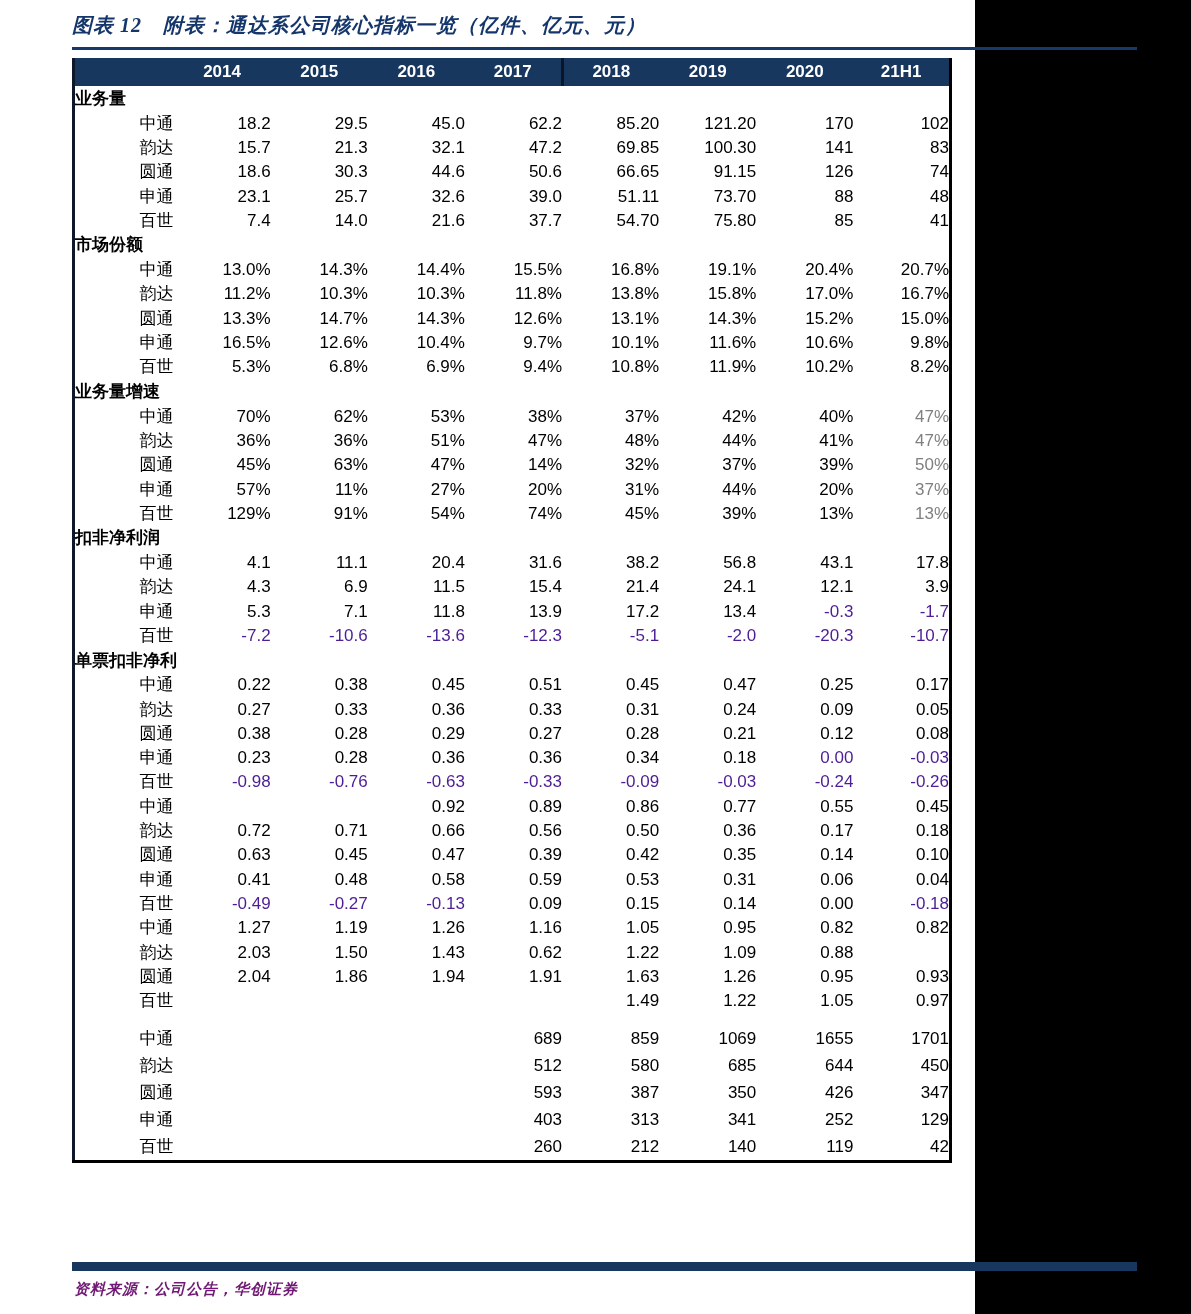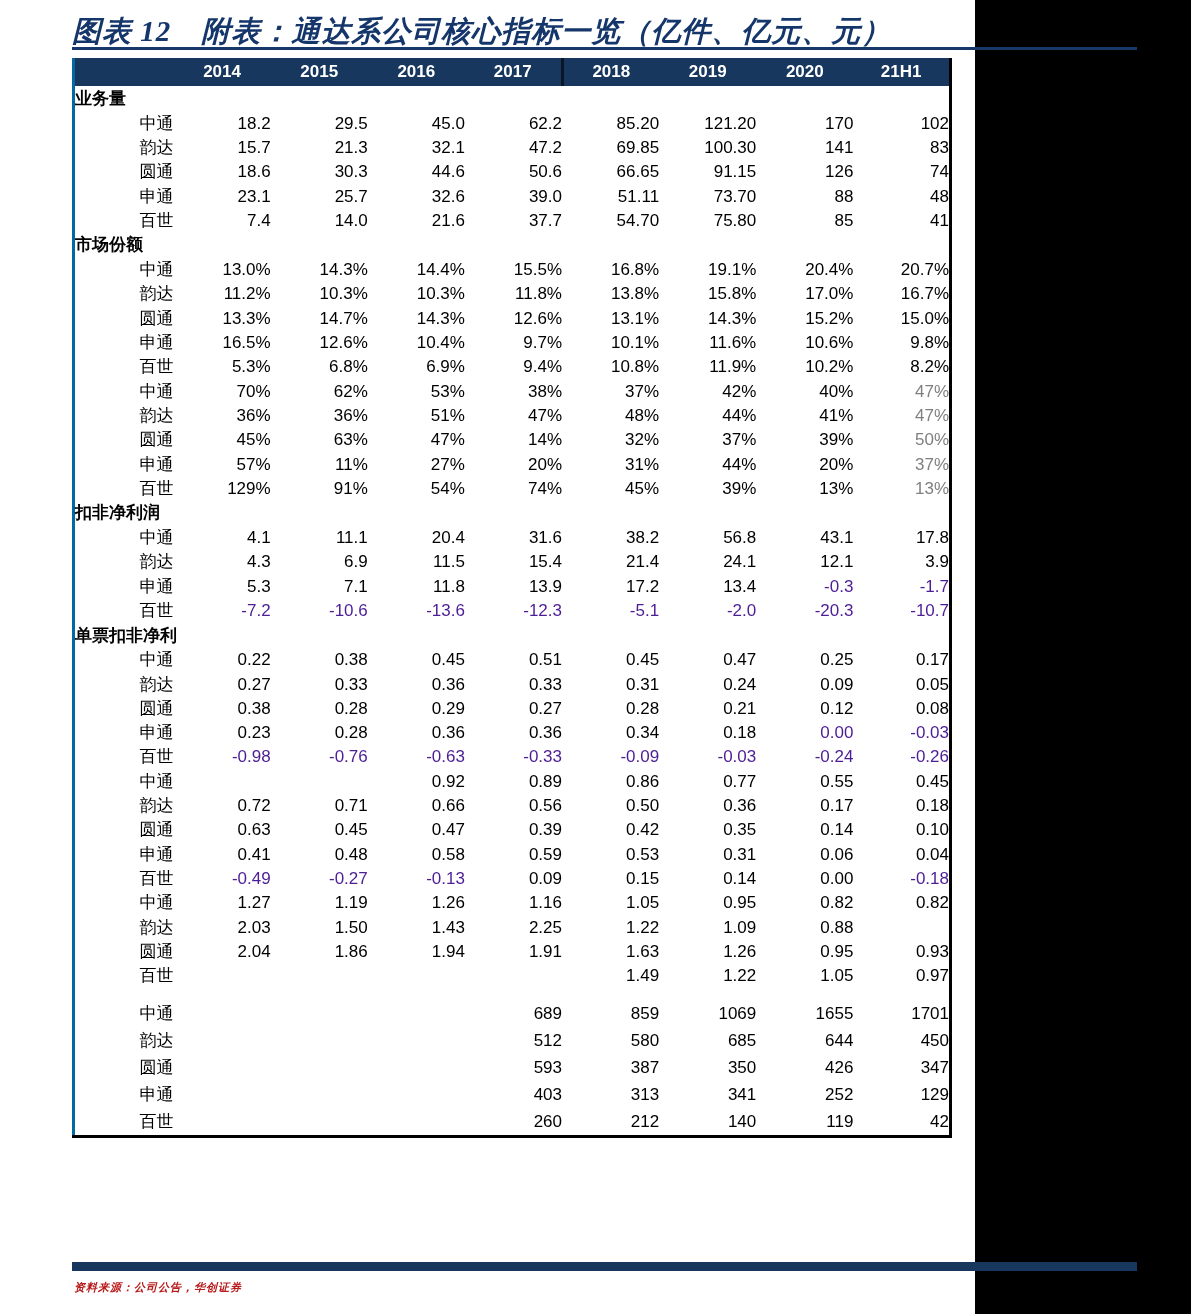--- a/index.html
+++ b/index.html
@@ -3,43 +3,43 @@
 <meta charset="utf-8">
 <style>
   html,body{margin:0;padding:0;background:#fff;}
   .canvas{position:relative;width:1191px;height:1314px;background:#ffffff;overflow:hidden;
           font-family:"Liberation Sans",sans-serif;}
   .black-panel{position:absolute;left:975px;top:0;width:216px;height:1314px;background:#000;z-index:0;}
   .content{position:absolute;left:0;top:0;width:1191px;height:1314px;z-index:1;}
 
   .fig-title{position:absolute;left:72px;top:12px;width:880px;
              font-family:"Liberation Serif",serif;font-style:italic;font-weight:bold;
-             font-size:29px;letter-spacing:1px;color:#15366b;white-space:nowrap;}
+             font-size:20px;letter-spacing:1px;color:#15366b;white-space:nowrap;}
   .title-rule{position:absolute;left:72px;top:47px;width:1065px;height:3px;background:#16386b;}
 
   table.metrics{position:absolute;left:72px;top:58px;width:880px;border-collapse:collapse;
-                table-layout:fixed;border-left:3px solid #0369a1;border-right:3px solid #000;
+                table-layout:fixed;border-left:3px solid #0f172a;border-right:3px solid #000;
                 border-bottom:3px solid #000;font-size:17px;color:#000;padding-left:45px;}
   table.metrics thead th{background:#17375E;color:#fff;font-weight:bold;height:28px;
                          text-align:center;padding:0;}
   table.metrics thead th.divider{border-right:3px solid #0a1526;}
   table.metrics td{height:24.3px;padding:0;line-height:1;}
   td.lbl{text-align:right;padding-left:6px;white-space:nowrap;}
   td.num{text-align:right;padding-right:6px;font-variant-numeric:tabular-nums;white-space:nowrap;}
   tr.section-row td{text-align:left;font-weight:bold;height:25px;}
   tr.band td{border-top:2px solid #000;border-bottom:2px solid #000;height:27px;}
   tr.spacer td{height:12px;}
   tr.mkt td{height:27px;}
   .red{color:#4c1d95;}
   .gray{color:#7f7f7f;}
 
   .bottom-bar{position:absolute;left:72px;top:1262px;width:1065px;height:9px;background:#17375E;}
   .source-note{position:absolute;left:74px;top:1280px;
                font-family:"Liberation Serif",serif;font-style:italic;font-weight:bold;
-               font-size:11px;color:#b91c1c;letter-spacing:1px;}
+               font-size:15px;color:#701a75;letter-spacing:1px;}
 </style>
 </head>
 <body>
 
 <div class="canvas">
   <div class="black-panel"></div>
   <div class="content">
 
     <div class="fig-title">图表 12　附表：通达系公司核心指标一览（亿件、亿元、元）</div>
     <div class="title-rule"></div>
@@ -179,20 +179,23 @@
             <td class="lbl">百世</td>
             <td class="num">5.3%</td>
             <td class="num">6.8%</td>
             <td class="num">6.9%</td>
             <td class="num">9.4%</td>
             <td class="num">10.8%</td>
             <td class="num">11.9%</td>
             <td class="num">10.2%</td>
             <td class="num">8.2%</td>
           </tr>
+          <tr class="section-row">
+            <td colspan="9">业务量增速</td>
+          </tr>
           <tr>
             <td class="lbl">中通</td>
             <td class="num">70%</td>
             <td class="num">62%</td>
             <td class="num">53%</td>
             <td class="num">38%</td>
             <td class="num">37%</td>
             <td class="num">42%</td>
             <td class="num">40%</td>
             <td class="num gray">47%</td>
@@ -410,21 +413,21 @@
             <td class="num">1.05</td>
             <td class="num">0.95</td>
             <td class="num">0.82</td>
             <td class="num">0.82</td>
           </tr>
           <tr>
             <td class="lbl">韵达</td>
             <td class="num">2.03</td>
             <td class="num">1.50</td>
             <td class="num">1.43</td>
-            <td class="num">2.25</td>
+            <td class="num">0.62</td>
             <td class="num">1.22</td>
             <td class="num">1.09</td>
             <td class="num">0.88</td>
             <td class="num"></td>
           </tr>
           <tr>
             <td class="lbl">圆通</td>
             <td class="num">2.04</td>
             <td class="num">1.86</td>
             <td class="num">1.94</td>

